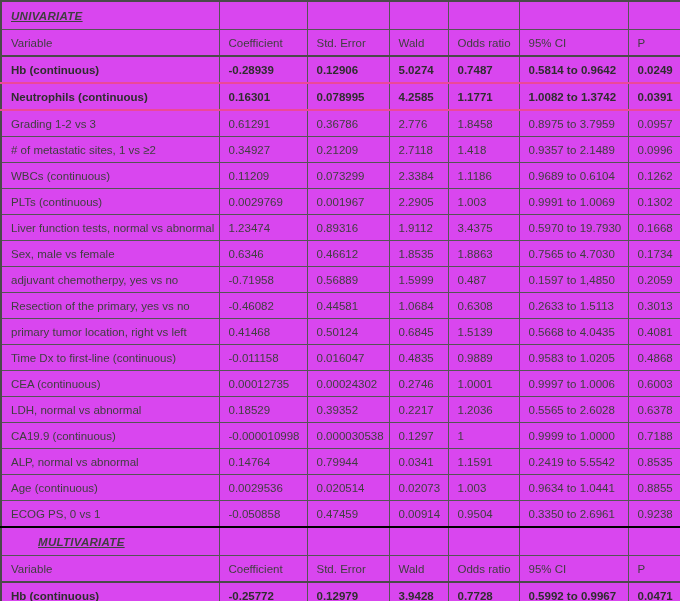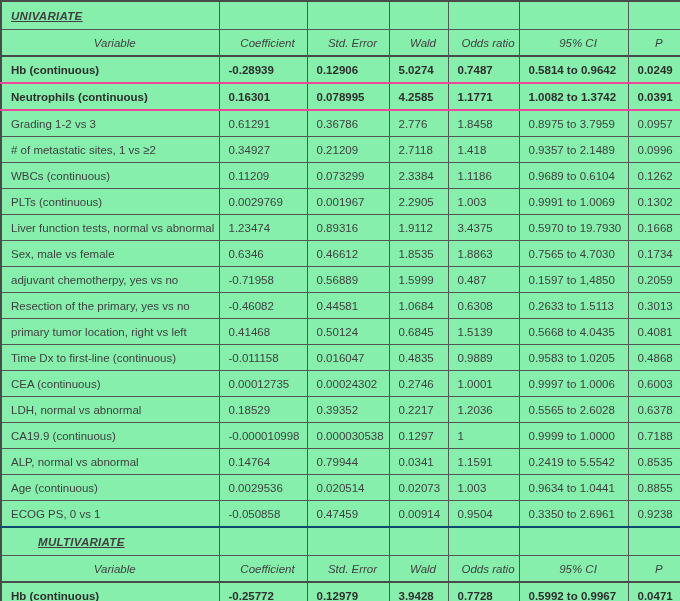--- a/index.html
+++ b/index.html
@@ -3,21 +3,21 @@
 <meta charset="utf-8">
 <style>
   html, body {
     margin: 0;
     padding: 0;
     background: #ffffff;
   }
   .page {
     width: 680px;
     height: 601px;
-    background: #86efac;
+    background: #d946ef;
     overflow: hidden;
     font-family: "Liberation Sans", "DejaVu Sans", sans-serif;
   }
   table.stat-table {
     width: 680px;
     border-collapse: collapse;
     table-layout: fixed;
     border: 2px solid #4a4a4a;
   }
   table.stat-table td {
@@ -35,32 +35,30 @@
   }
   td.section-title {
     font-weight: bold;
     font-style: italic;
     text-decoration: underline;
     font-size: 12.5px;
     color: #2e2e2e;
     letter-spacing: 0.3px;
   }
   tr.header-row td {
-    font-style: italic;
     color: #3f3f3f;
-    text-align: center;
   }
   tr.bold-row td {
     font-weight: bold;
     color: #2e2e2e;
     border-top: 2px solid #4a4a4a;
     border-bottom: 2px solid #ec4899;
   }
   tr.section-boundary td {
-    border-top: 2px solid #0c4a6e;
+    border-top: 2px solid #000000;
     padding-left: 36px;
   }
 </style>
 </head>
 <body>
 
 <div class="page">
   <table class="stat-table">
     <colgroup>
       <col style="width:218px">

